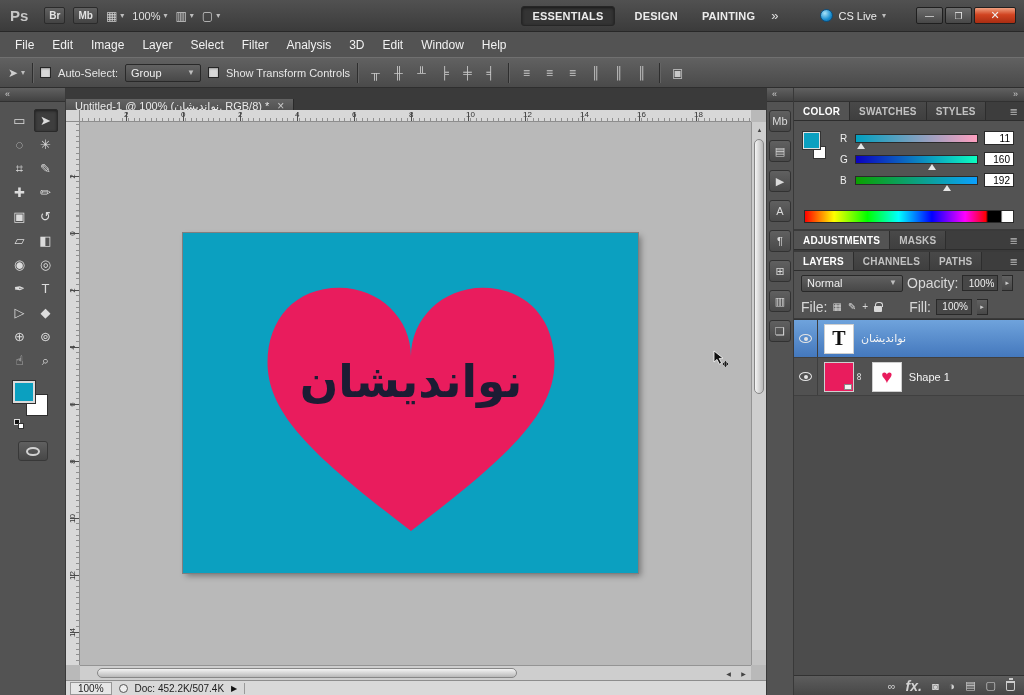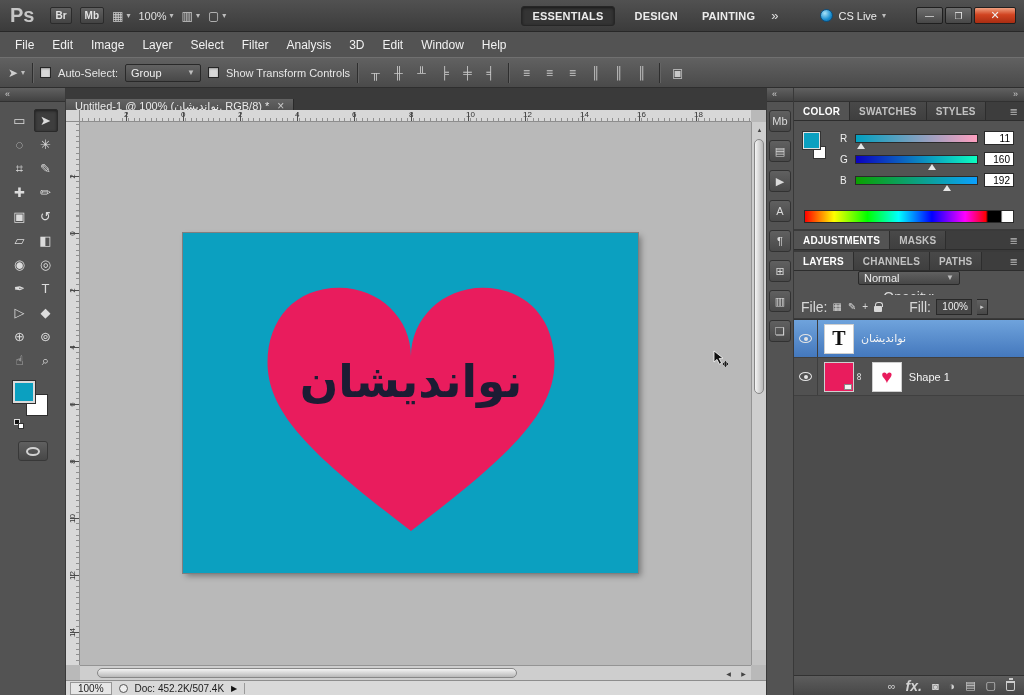--- a/index.html
+++ b/index.html
@@ -2,21 +2,21 @@
 <html><head>
 <meta charset="utf-8">
 <style>
 *{margin:0;padding:0;box-sizing:border-box;}
 html,body{width:1024px;height:695px;overflow:hidden;}
 body{font-family:"Liberation Sans","DejaVu Sans",sans-serif;background:#535353;}
 .screen{position:relative;width:1024px;height:695px;background:#535353;}
 
 
 .appbar{position:absolute;top:0;left:0;right:0;height:32px;background:linear-gradient(#515151,#3b3b3b);border-bottom:1px solid #282828;display:flex;align-items:center;padding:0 6px;gap:8px;color:#ddd;}
-.pslogo{font-weight:bold;font-size:20px;color:#c6c6c6;padding:0 8px 0 4px;}
+.pslogo{font-weight:bold;font-size:15px;color:#c6c6c6;padding:0 8px 0 4px;}
 .chip{font-size:10px;font-weight:bold;color:#e3e3e3;background:linear-gradient(#616161,#434343);border:1px solid #2b2b2b;border-radius:2px;padding:2px 4px;}
 .bargroup{display:flex;align-items:center;gap:3px;font-size:11px;color:#e0e0e0;}
 .glyph{font-size:12px;color:#cfcfcf;line-height:1;}
 .caret{font-size:8px;color:#bdbdbd;line-height:1;}
 .sep-v{width:1px;height:20px;background:#2e2e2e;box-shadow:1px 0 0 #646464;}
 .workspaces{display:flex;align-items:center;gap:16px;margin-left:auto;font-size:11px;font-weight:bold;color:#ececec;}
 .ws{padding:3px 4px;letter-spacing:.2px;}
 .ws.active{background:#343434;border:1px solid #262626;border-radius:3px;padding:3px 10px;box-shadow:inset 0 1px 3px rgba(0,0,0,.55);}
 .ws-overflow{font-size:13px;color:#e0e0e0;margin-left:4px;}
 .cslive{display:flex;align-items:center;gap:5px;margin-left:34px;font-size:11px;color:#ececec;}
@@ -99,21 +99,21 @@
 .cswatches{position:absolute;left:9px;top:11px;width:32px;height:40px;}
 .cfg{position:absolute;left:0;top:0;width:17px;height:17px;border:1px solid #e0e0e0;outline:1px solid #333;}
 .cbg{position:absolute;left:10px;top:14px;width:13px;height:13px;border:1px solid #333;}
 .channels{display:flex;flex-direction:column;gap:7px;}
 .chrow{display:flex;align-items:center;gap:6px;height:14px;}
 .chlabel{width:9px;font-size:10px;color:#f0f0f0;}
 .chtrack{position:relative;flex:1;height:9px;border:1px solid #2a2a2a;}
 .chthumb{position:absolute;bottom:-7px;margin-left:-4px;width:0;height:0;border-left:4px solid transparent;border-right:4px solid transparent;border-bottom:6px solid #e6e6e6;}
 .chvalue{width:30px;height:14px;background:#fff;border:1px solid #2a2a2a;font-size:10px;color:#000;text-align:right;padding:1px 3px 0 0;line-height:12px;}
 .spectrum{position:absolute;left:10px;right:10px;bottom:6px;height:13px;border:1px solid #2a2a2a;background:linear-gradient(to right,#f00 0%,#ff0 14%,#0f0 30%,#0ff 45%,#00f 61%,#f0f 77%,#f00 87%,#000 88%,#000 94%,#fff 95%);}
-.blendrow{height:24px;display:flex;align-items:center;gap:4px;padding:0 7px;background:#535353;flex-direction:column;}
+.blendrow{height:24px;display:flex;align-items:center;gap:4px;padding:0 7px;background:#535353;}
 .blendselect{display:flex;align-items:center;justify-content:space-between;width:102px;height:17px;padding:0 5px;background:linear-gradient(#606060,#474747);border:1px solid #292929;border-radius:2px;font-size:11px;color:#efefef;}
 .slbl{font-size:14px;color:#d8d8d8;}
 .valbox{width:36px;height:16px;background:#474747;border:1px solid #292929;color:#efefef;font-size:10px;display:flex;align-items:center;justify-content:flex-end;padding:0 3px;}
 .spin{width:11px;height:16px;border:1px solid #292929;border-left:none;background:linear-gradient(#616161,#484848);color:#ccc;font-size:7px;display:flex;align-items:center;justify-content:center;}
 .lockrow{height:24px;display:flex;align-items:center;gap:5px;padding:0 7px;background:#535353;border-bottom:1px solid #3a3a3a;}
 .lockicons{display:flex;gap:6px;align-items:center;color:#d8d8d8;font-size:10px;}
 .lock-css{position:relative;display:inline-block;width:8px;height:6px;background:#d8d8d8;border-radius:1px;margin-top:5px;}
 .lock-css::before{content:"";position:absolute;left:1px;top:-4px;width:6px;height:4px;border:1.5px solid #d8d8d8;border-bottom:none;border-radius:3px 3px 0 0;}
 .layerlist{flex:1;background:#4c4c4c;border-top:1px solid #333;overflow:hidden;}
 .layerrow{position:relative;height:38px;display:flex;align-items:center;border-bottom:1px solid #404040;background:#515151;}

